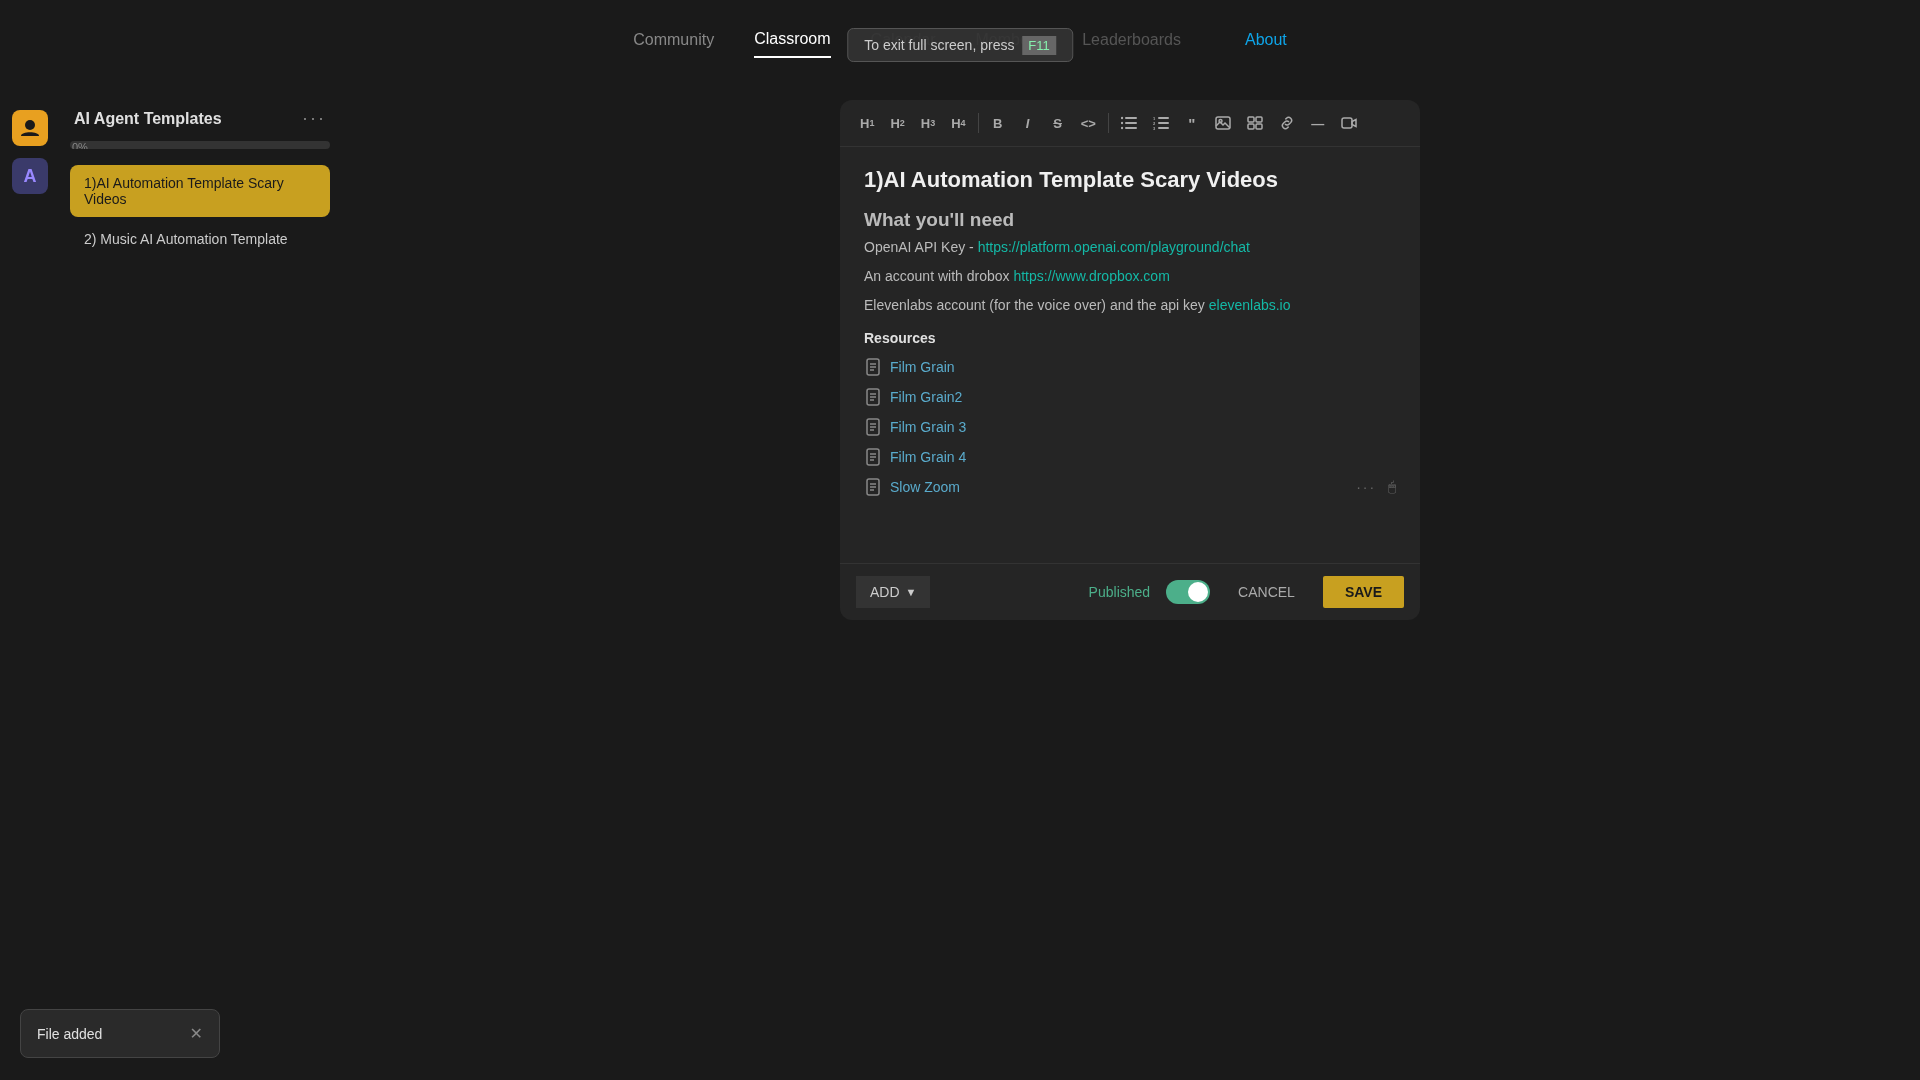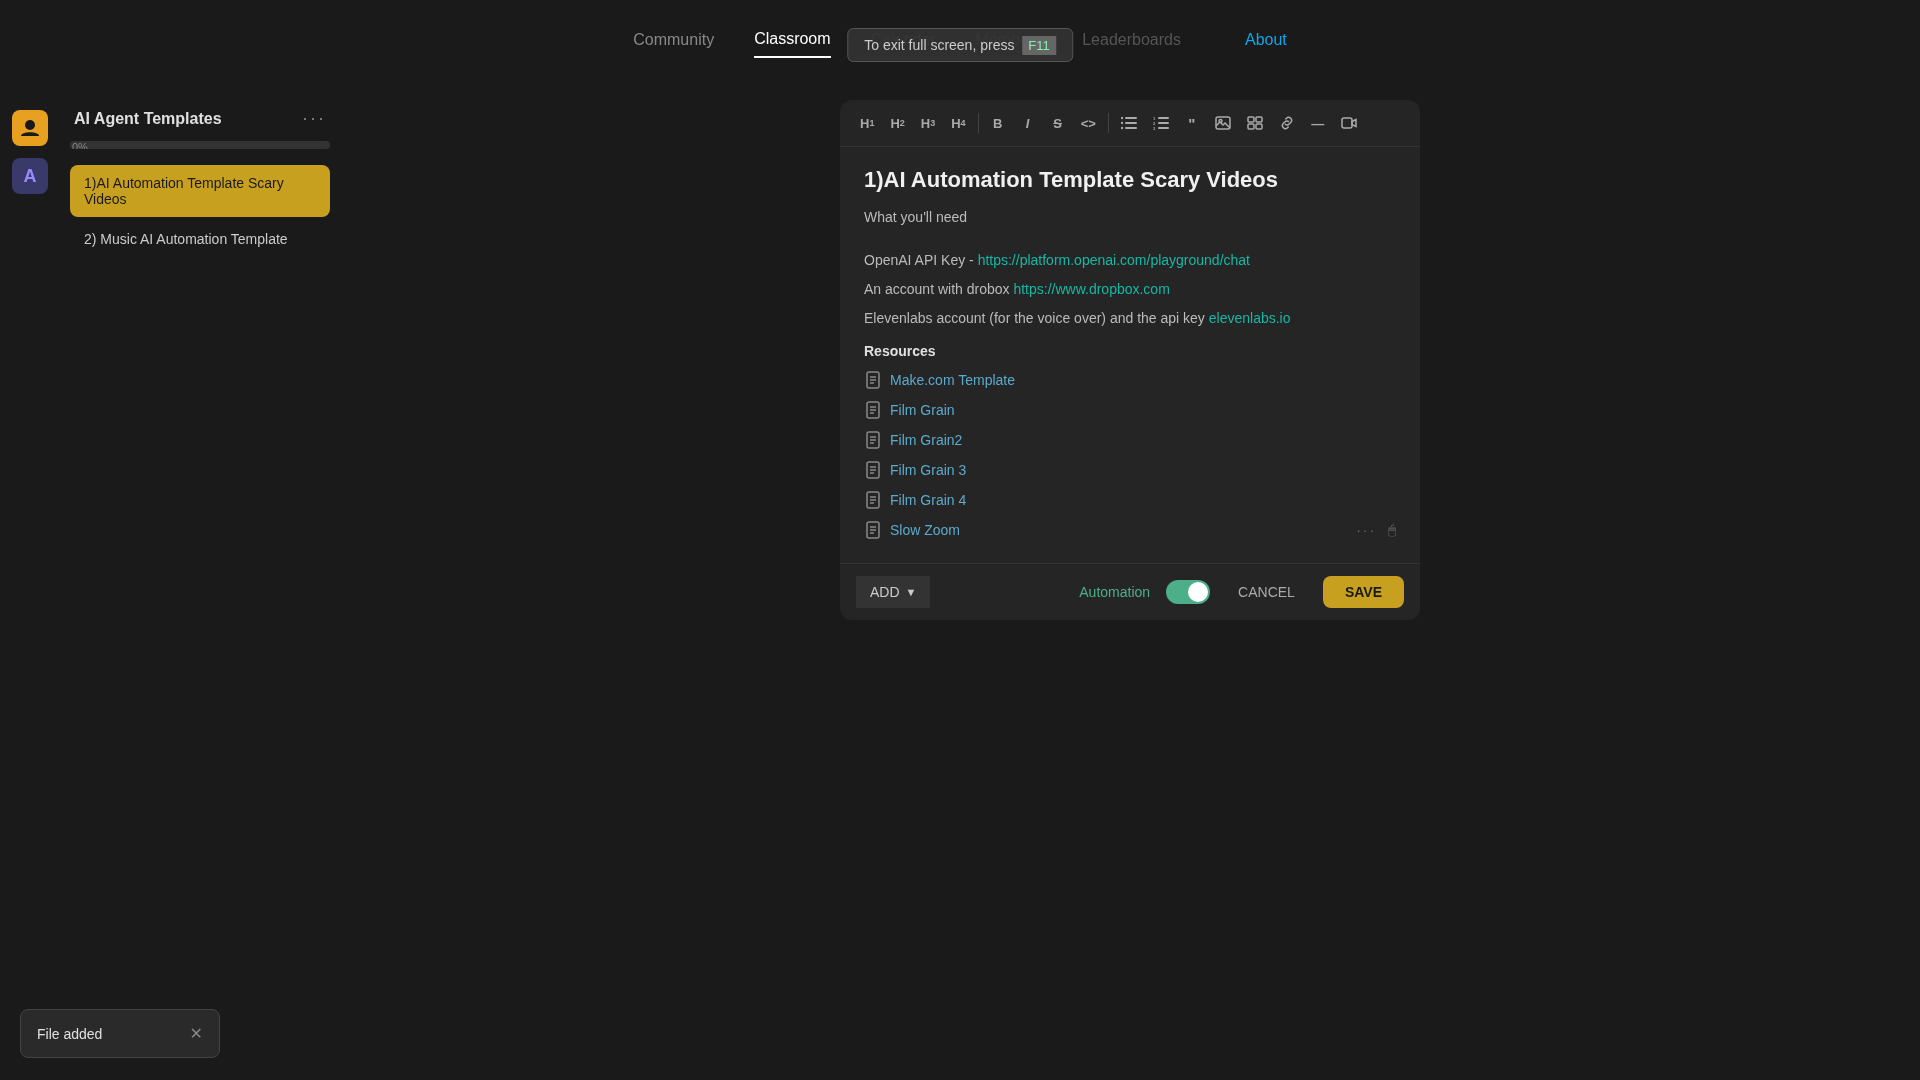--- a/index.html
+++ b/index.html
@@ -218,24 +218,24 @@
     .editor-content::-webkit-scrollbar-track { background: #2a2a2a; }
     .editor-content::-webkit-scrollbar-thumb { background: #555; border-radius: 3px; }
 
     .editor-title {
       font-size: 22px;
       font-weight: 700;
       color: #f0f0f0;
       margin-bottom: 16px;
     }
     .editor-subtitle {
-      font-size: 14px;
+      font-size: 19px;
       color: #bbb;
-      margin-bottom: 25px;
-      font-weight: 400;
+      margin-bottom: 6px;
+      font-weight: 700;
     }
     .editor-text {
       font-size: 14px;
       color: #bbb;
       margin-bottom: 8px;
       line-height: 1.5;
     }
     .editor-link {
       color: #14b8a6;
       text-decoration: none;
@@ -338,21 +338,21 @@
       cursor: pointer;
       font-size: 14px;
       padding: 8px 12px;
     }
     .save-btn {
       background: #c8a020;
       border: none;
       color: #1a1a1a;
       cursor: pointer;
       padding: 8px 22px;
-      border-radius: 8px;
+      border-radius: 2px;
       font-size: 14px;
       font-weight: 700;
     }
 
     
     .toast {
       position: fixed;
       bottom: 22px;
       left: 20px;
       background: #2a2a2a;
@@ -517,29 +517,20 @@
 
         <div class="resources-title">Resources</div>
 
         <div class="resource-item">
           <span class="resource-icon">
             <svg class="file-svg" viewBox="0 0 18 18" fill="none" stroke="#888" stroke-width="1.5">
                 <rect x="3" y="1" width="12" height="16" rx="2"></rect>
                 <path d="M6 6h6M6 9h6M6 12h4"></path>
               </svg>
           </span>
-          <a class="resource-link" href="#">Make.com Template</a>
-        </div>
-        <div class="resource-item">
-          <span class="resource-icon">
-            <svg class="file-svg" viewBox="0 0 18 18" fill="none" stroke="#888" stroke-width="1.5">
-                <rect x="3" y="1" width="12" height="16" rx="2"></rect>
-                <path d="M6 6h6M6 9h6M6 12h4"></path>
-              </svg>
-          </span>
           <a class="resource-link" href="#">Film Grain</a>
         </div>
         <div class="resource-item">
           <span class="resource-icon">
             <svg class="file-svg" viewBox="0 0 18 18" fill="none" stroke="#888" stroke-width="1.5">
                 <rect x="3" y="1" width="12" height="16" rx="2"></rect>
                 <path d="M6 6h6M6 9h6M6 12h4"></path>
               </svg>
           </span>
           <a class="resource-link" href="#">Film Grain2</a>
@@ -574,21 +565,21 @@
           <span style="color:#888;font-size:13px;margin-left:4px;">🖱</span>
         </div>
       </div>
 
       <div class="editor-footer">
         <button class="add-btn">
           <span>ADD</span>
           <span style="font-size:11px;">▼</span>
         </button>
         <div class="footer-right">
-          <span class="published-label">Automation</span>
+          <span class="published-label">Published</span>
           <label class="toggle-switch">
 
             <div class="toggle-slider"></div>
           </label>
           <button class="cancel-btn">CANCEL</button>
           <button class="save-btn">SAVE</button>
         </div>
       </div>
     </div>
   </div>

